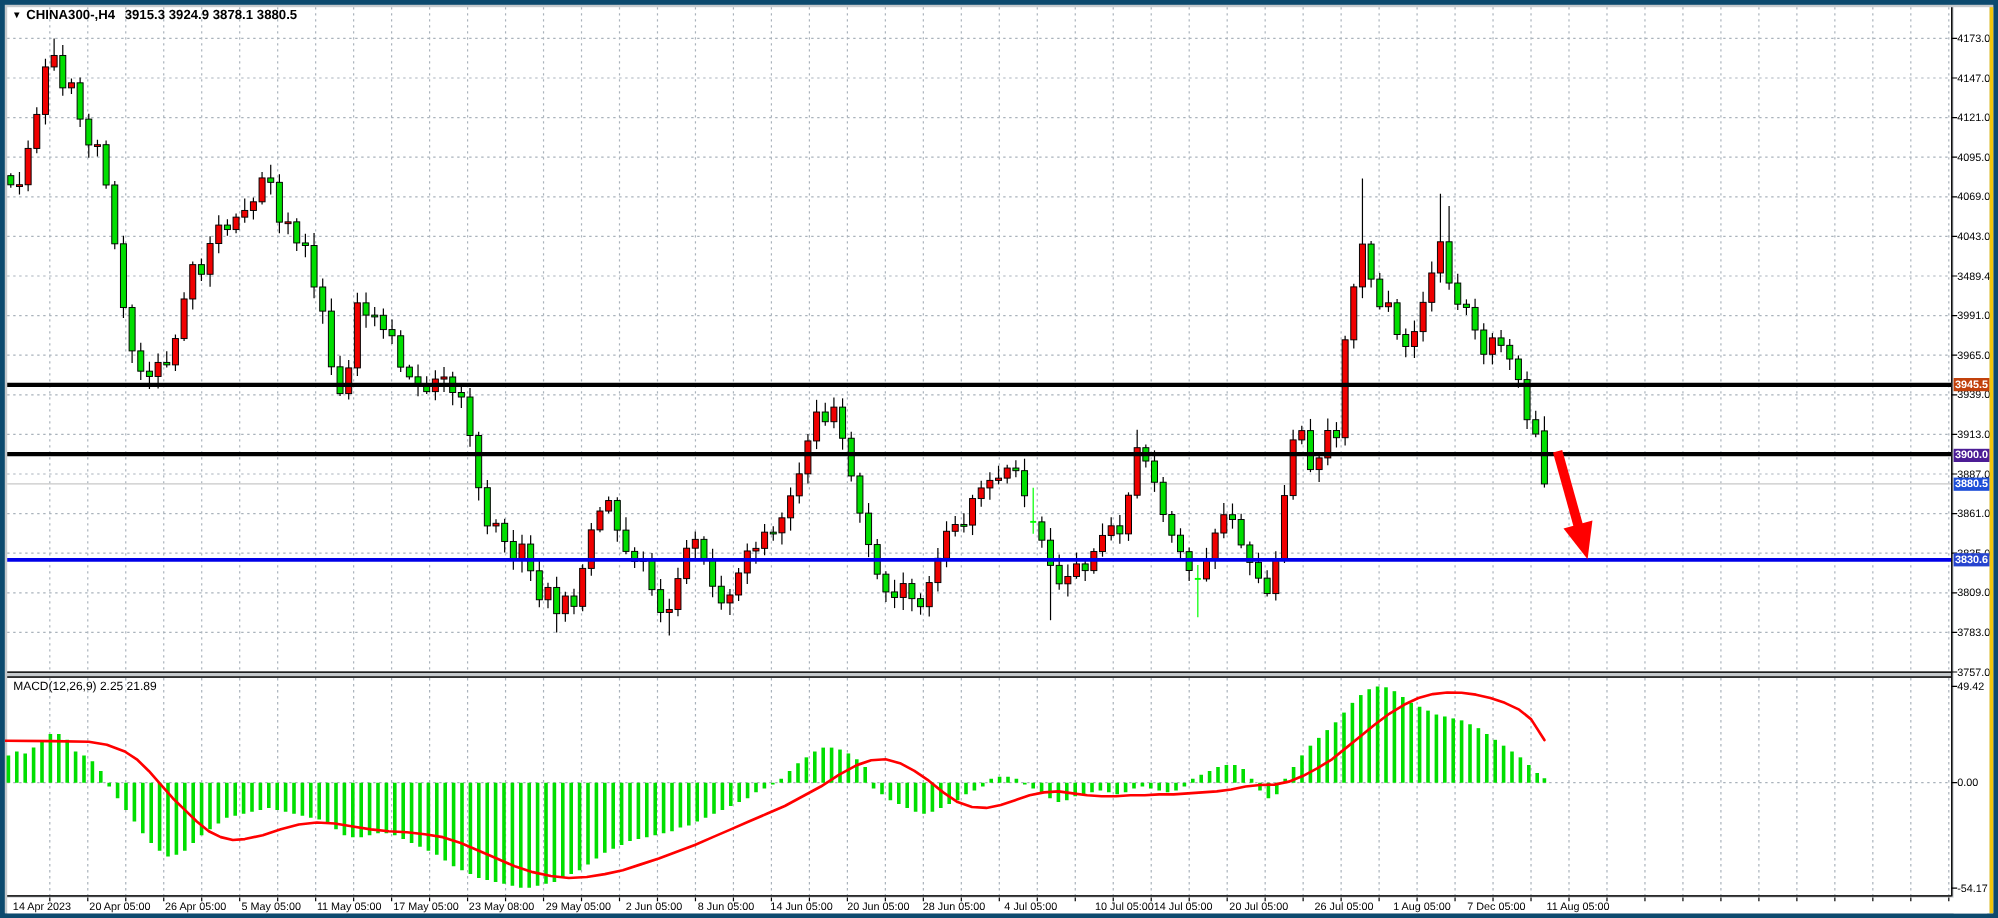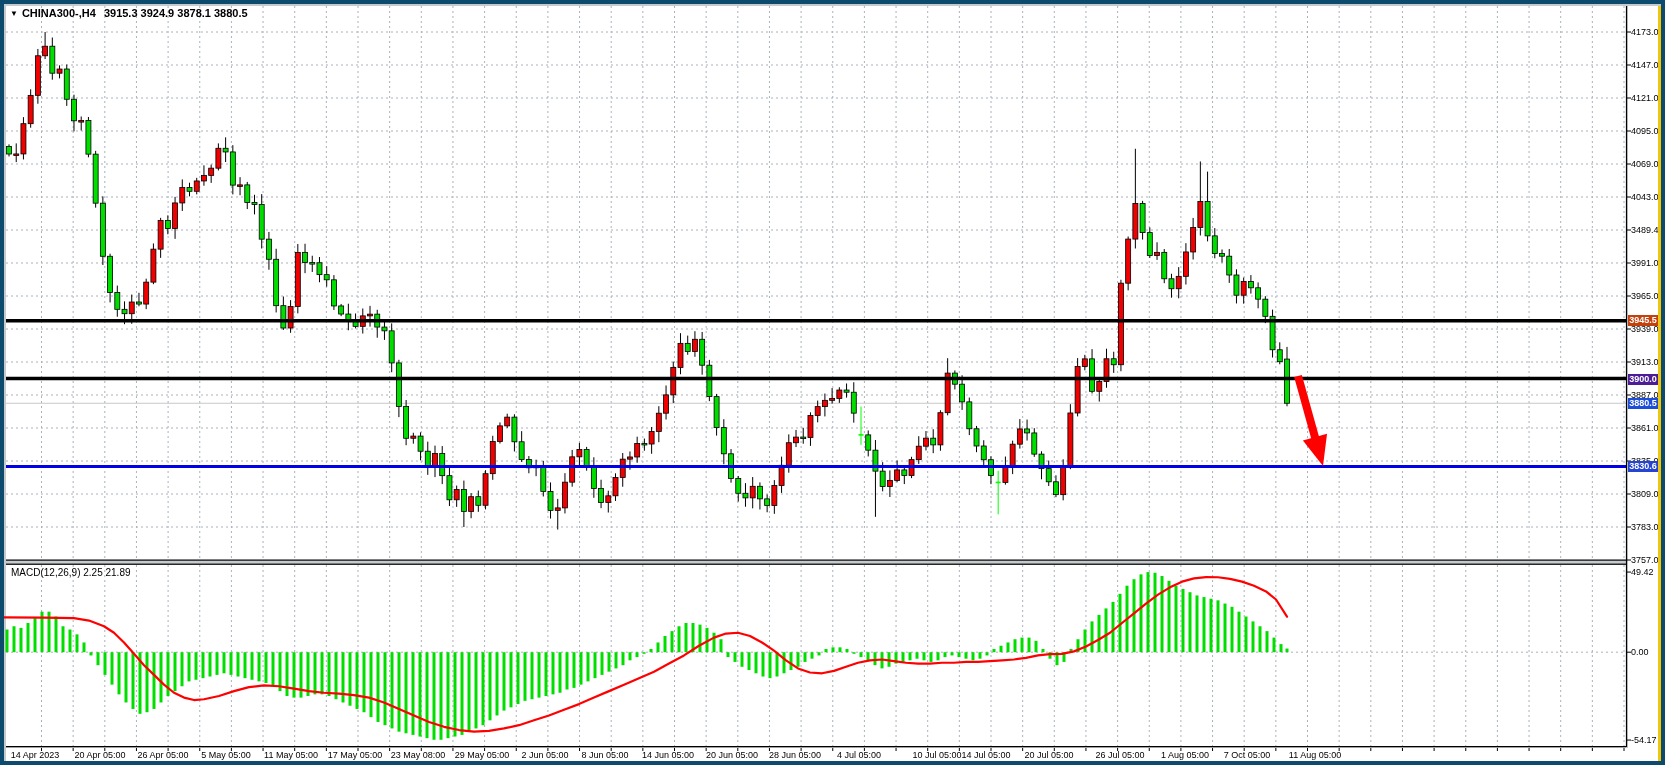--- a/index.html
+++ b/index.html
@@ -812,17 +812,17 @@
       <div class="ttick" style="left: 601px;">8 Jun 05:00</div>
       <div class="ttick" style="left: 664px;">14 Jun 05:00</div>
       <div class="ttick" style="left: 728px;">20 Jun 05:00</div>
       <div class="ttick" style="left: 791px;">28 Jun 05:00</div>
       <div class="ttick" style="left: 855px;">4 Jul 05:00</div>
       <div class="ttick" style="left: 918px; margin-left: 15px;">10 Jul 05:00</div>
       <div class="ttick" style="left: 982px;">14 Jul 05:00</div>
       <div class="ttick" style="left: 1045px;">20 Jul 05:00</div>
       <div class="ttick" style="left: 1116px;">26 Jul 05:00</div>
       <div class="ttick" style="left: 1181px;">1 Aug 05:00</div>
-      <div class="ttick" style="left: 1243px;">7 Oct 05:00</div>
+      <div class="ttick" style="left: 1243px;">7 Dec 05:00</div>
       <div class="ttick" style="left: 1311px;">11 Aug 05:00</div>
     </div>
   <div class="ystripe"></div>
 </div>
 
 </body></html>

